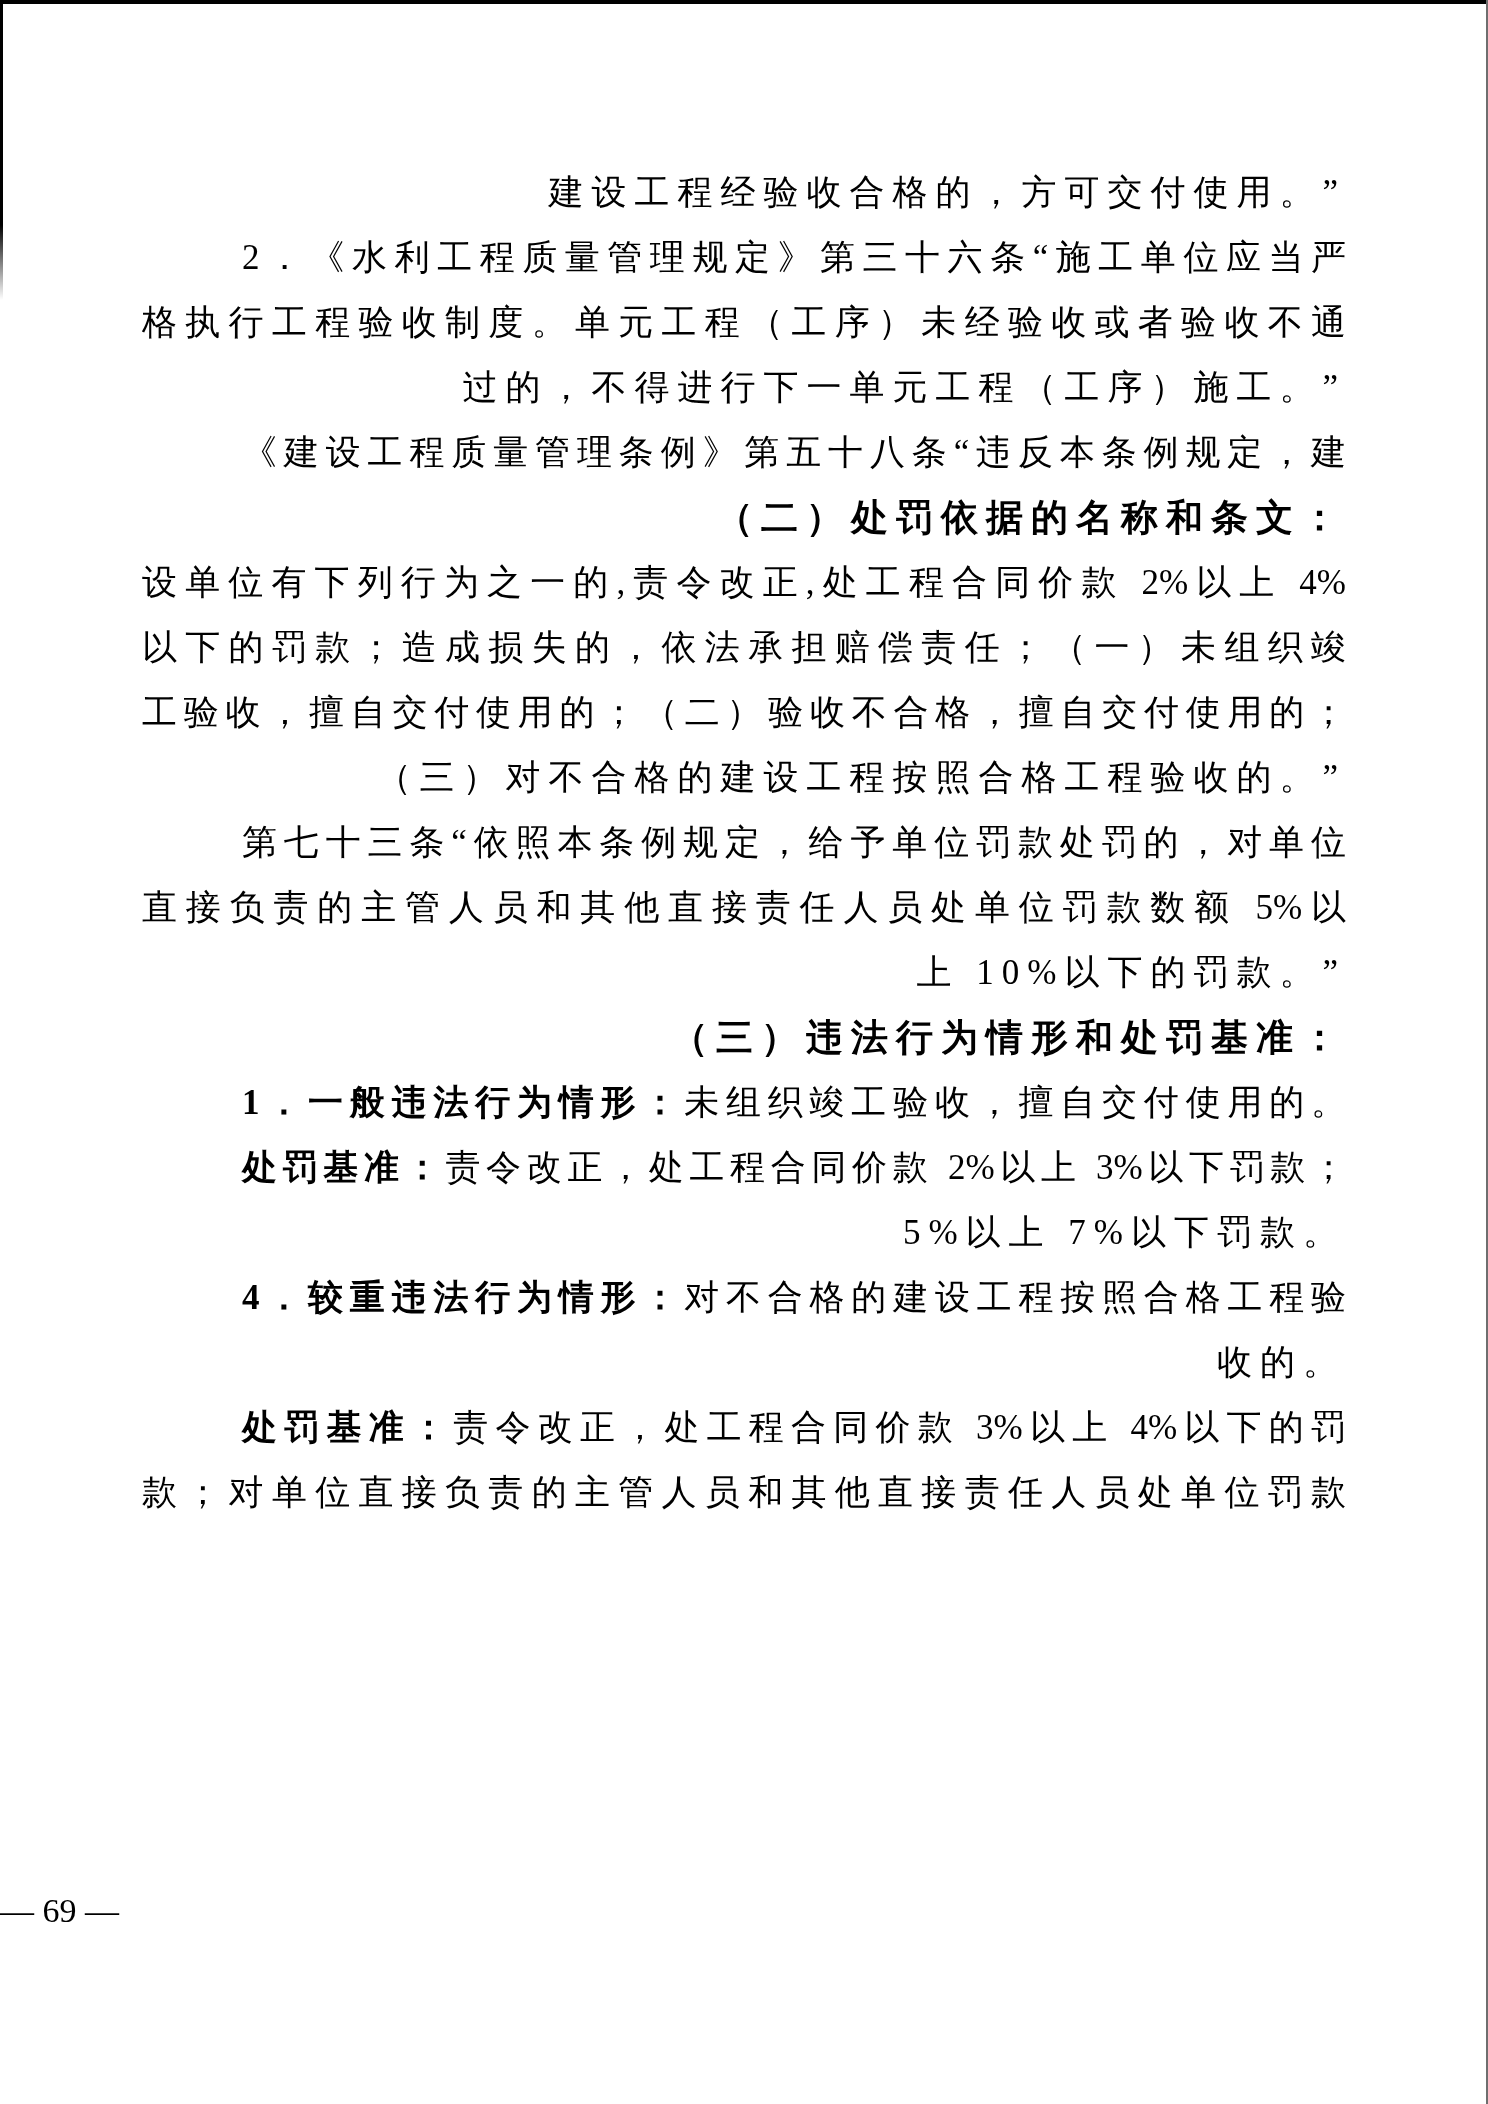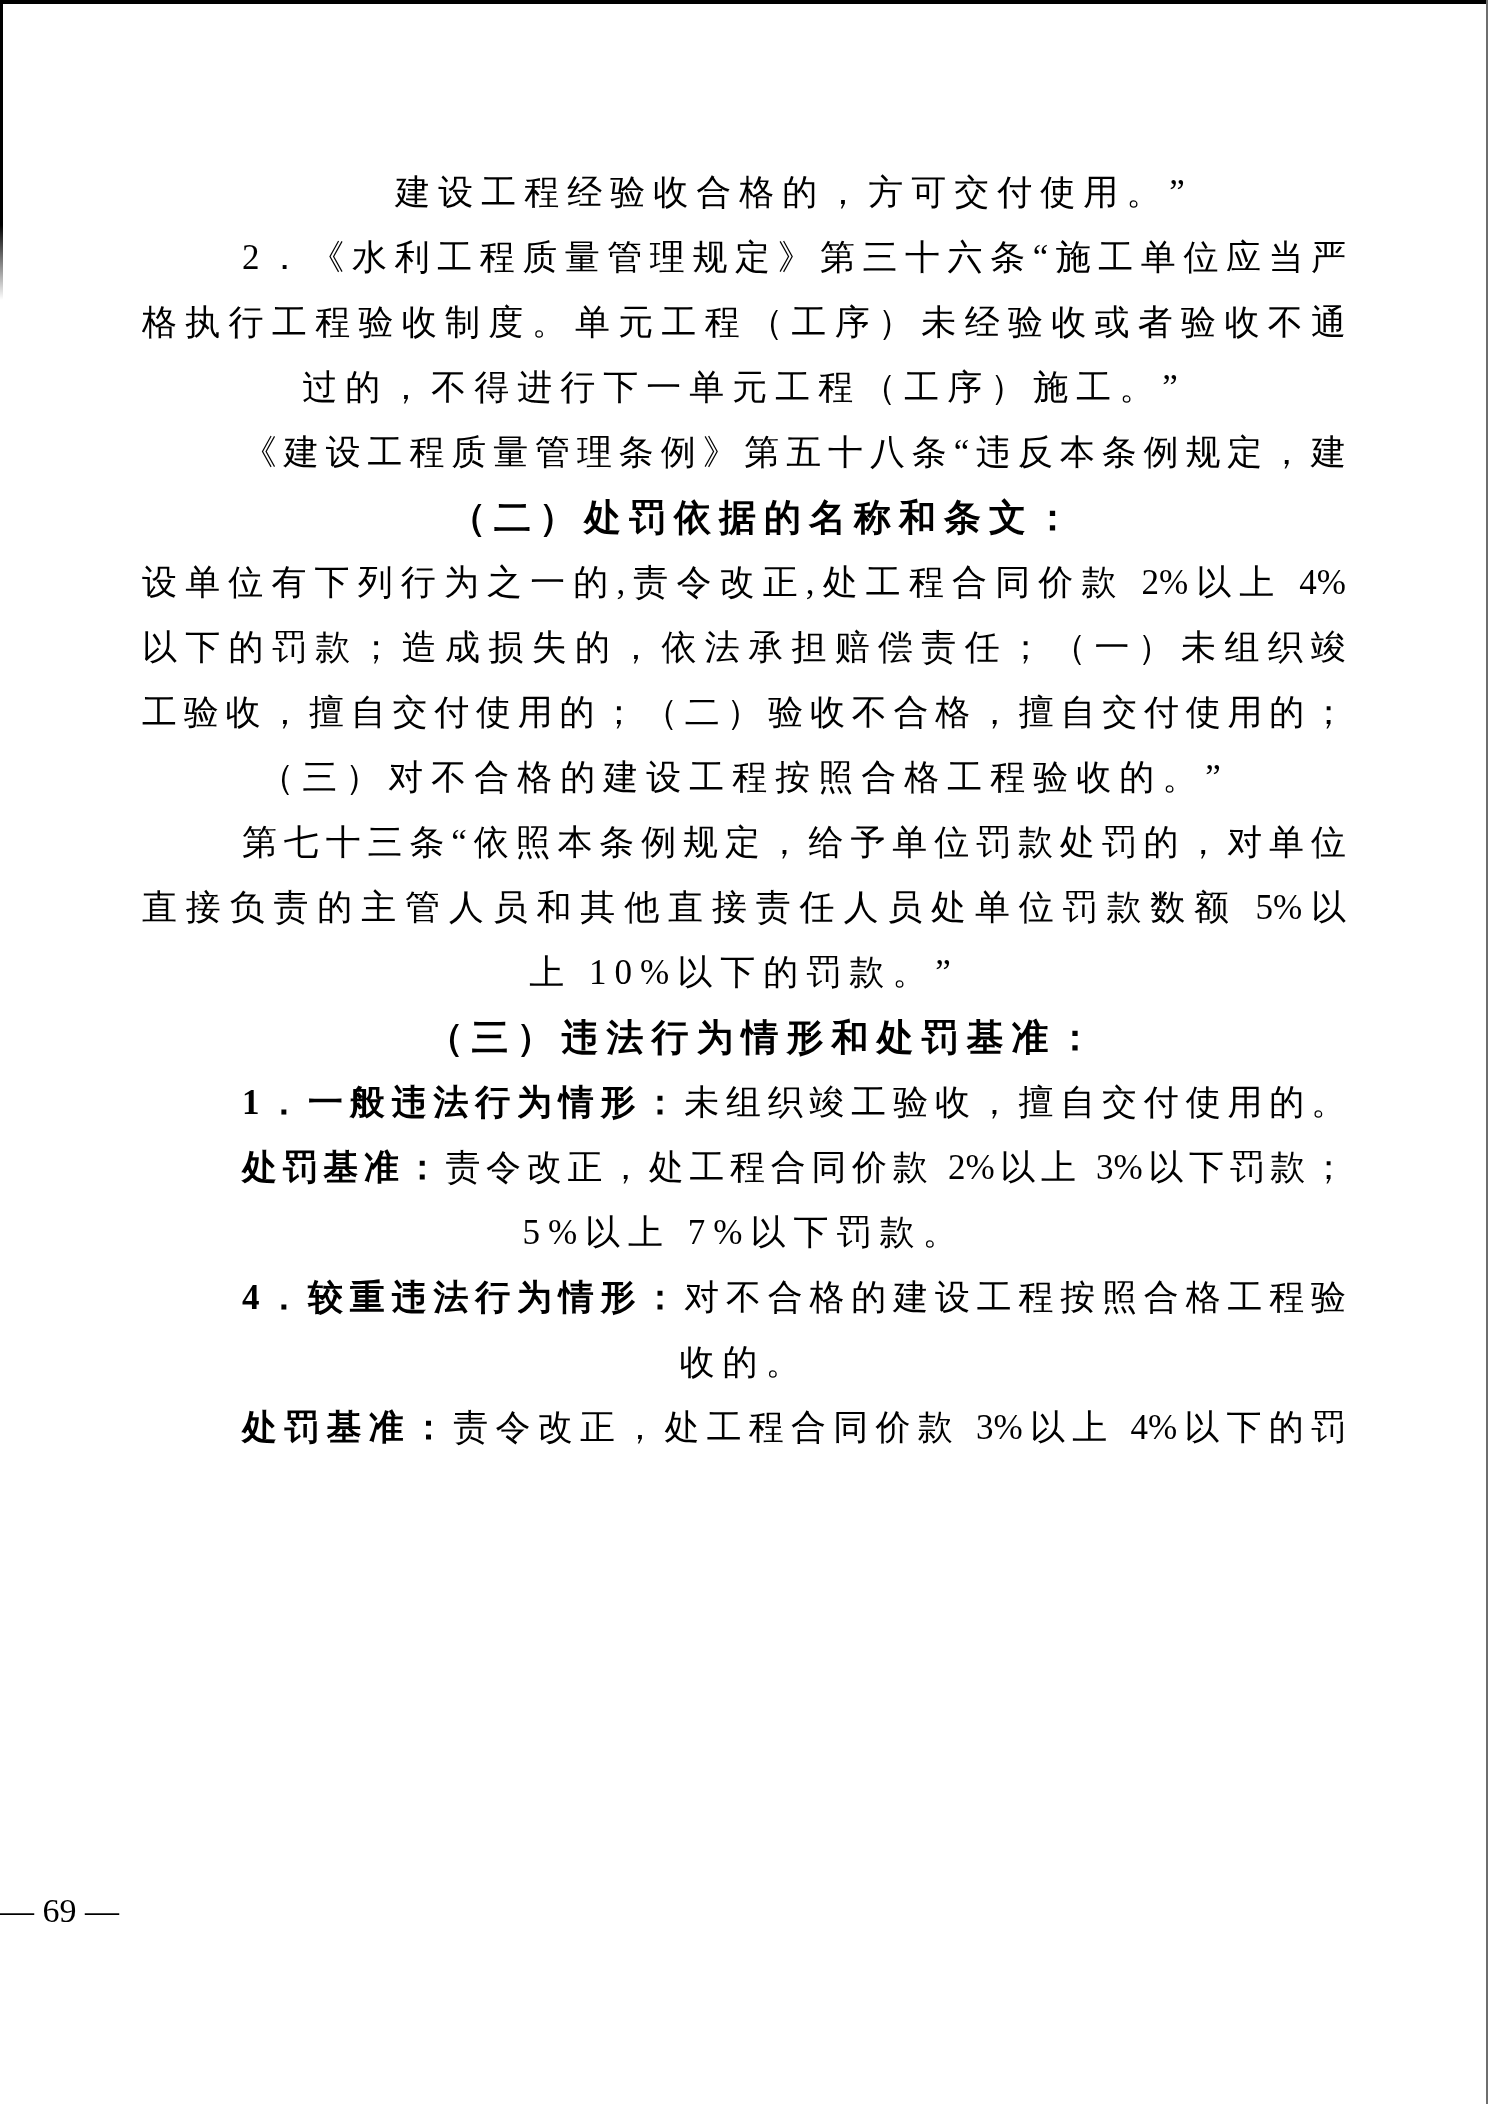--- a/index.html
+++ b/index.html
@@ -39,21 +39,21 @@
   .body-block {
     position: absolute;
     top: 160px;
     left: 142px;
     width: 1204px;
   }
   .line {
     height: 65px;
     line-height: 65px;
     font-size: 35px;
-    text-align: center;
+    text-align: right;
     white-space: nowrap;
   }
   .line.fill {
     white-space: normal;
     text-align: justify;
     text-align-last: justify;
   }
   .line.loose {
     letter-spacing: 8px;
   }
@@ -96,16 +96,17 @@
       <div class="line indent fill"><span class="run">第七十三条“依照本条例规定，给予单位罚款处罚的，对单位</span></div>
       <div class="line fill"><span class="run">直接负责的主管人员和其他直接责任人员处单位罚款数额 5%以</span></div>
       <div class="line loose"><span class="run">上 10%以下的罚款。”</span></div>
       <div class="line heading indent loose"><span class="run bold">（三）违法行为情形和处罚基准：</span></div>
       <div class="line indent fill"><span class="run bold">1．一般违法行为情形：</span><span class="run">未组织竣工验收，擅自交付使用的。</span></div>
       <div class="line indent fill"><span class="run bold">处罚基准：</span><span class="run">责令改正，处工程合同价款 2%以上 3%以下罚款；</span></div>
       <div class="line loose"><span class="run">5%以上 7%以下罚款。</span></div>
       <div class="line indent fill"><span class="run bold">4．较重违法行为情形：</span><span class="run">对不合格的建设工程按照合格工程验</span></div>
       <div class="line loose"><span class="run">收的。</span></div>
       <div class="line indent fill"><span class="run bold">处罚基准：</span><span class="run">责令改正，处工程合同价款 3%以上 4%以下的罚</span></div>
+      <div class="line fill"><span class="run">款；对单位直接负责的主管人员和其他直接责任人员处单位罚款</span></div>
     </div>
 
   <div class="footer">— 69 —</div>
 </div>
 
 </body></html>

